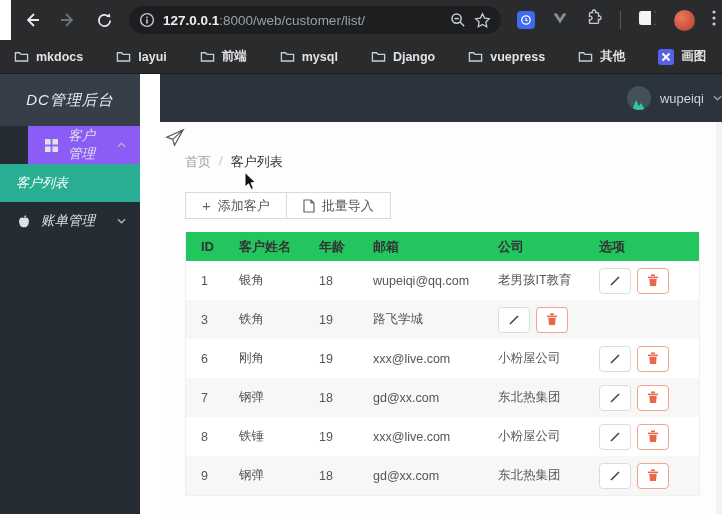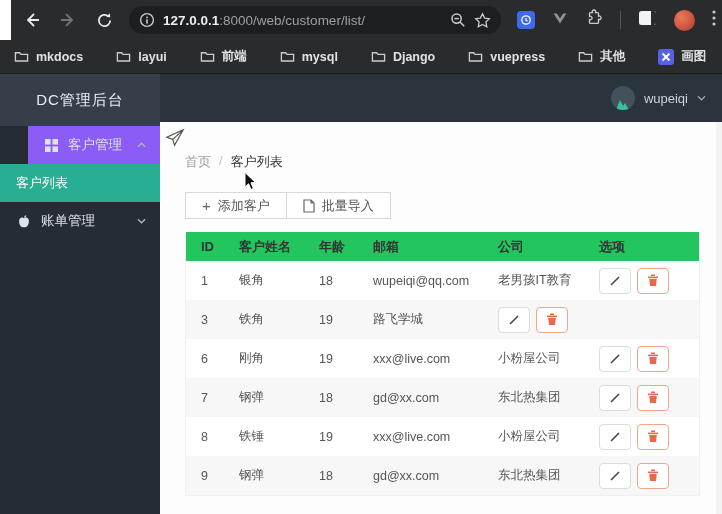--- a/index.html
+++ b/index.html
@@ -26,34 +26,34 @@
   .bookmarks { position:absolute; left:0; top:40px; width:722px; height:34px;
     background:#2a2b2d; display:flex; align-items:center; padding:0 14px;
     border-bottom:1px solid #1d1d1d; }
   .bm-item { display:flex; align-items:center; gap:7px; margin-right:33px; cursor:default; }
   .bm-label { font-size:12.5px; color:#e0e2e4; font-weight:bold; white-space:nowrap; }
   .bm-paint { width:16px; height:16px; border-radius:3px; background:#5661e8;
     display:flex; align-items:center; justify-content:center; }
 
   
   .app { position:absolute; left:0; top:74px; width:722px; height:440px; }
-  .sidebar { position:absolute; left:0; top:0; width:160px; height:440px; background:#252c33; }
+  .sidebar { position:absolute; left:0; top:0; width:140px; height:440px; background:#252c33;font-style:italic; }
   .sb-title { height:52px; background:#363f49; color:#e9edf0; font-size:15px;
     display:flex; align-items:center; justify-content:center; letter-spacing:1px; }
   .sb-item { height:38px; display:flex; align-items:center; padding:0 14px 0 17px;
     color:#dde2e6; font-size:13.5px; gap:10px; }
   .sb-item.parent-active { background:#8b5cf6;margin-left:28px; }
   .sb-item .grow { flex:1; }
   .sb-sub { height:38px; display:flex; align-items:center; padding-left:16px;
     color:#fff; font-size:13px; }
   .sb-sub.active { background:#2aae93; }
 
   .topbar { position:absolute; left:160px; top:0; width:562px; height:48px;
     background:#2b333c; display:flex; align-items:center; justify-content:flex-end;
-    padding-right:16px; gap:9px; }
+    padding-right:0; gap:9px; }
   .user-avatar { width:24px; height:24px; border-radius:50%; background:#42515b;
     display:flex; align-items:flex-end; justify-content:center; overflow:hidden; }
   .user-name { color:#cdd2d6; font-size:13px; }
 
   .content { position:absolute; left:160px; top:48px; width:562px; height:392px;
     background:#fdfdfd; }
   .scroll-track { position:absolute; right:0; top:0; width:6px; height:392px; background:#f3f3f3; }
   .plane { position:absolute; left:4px; top:6px; }
 
   .breadcrumb { position:absolute; left:25px; top:31px; font-size:13px; display:flex; gap:8px; }

